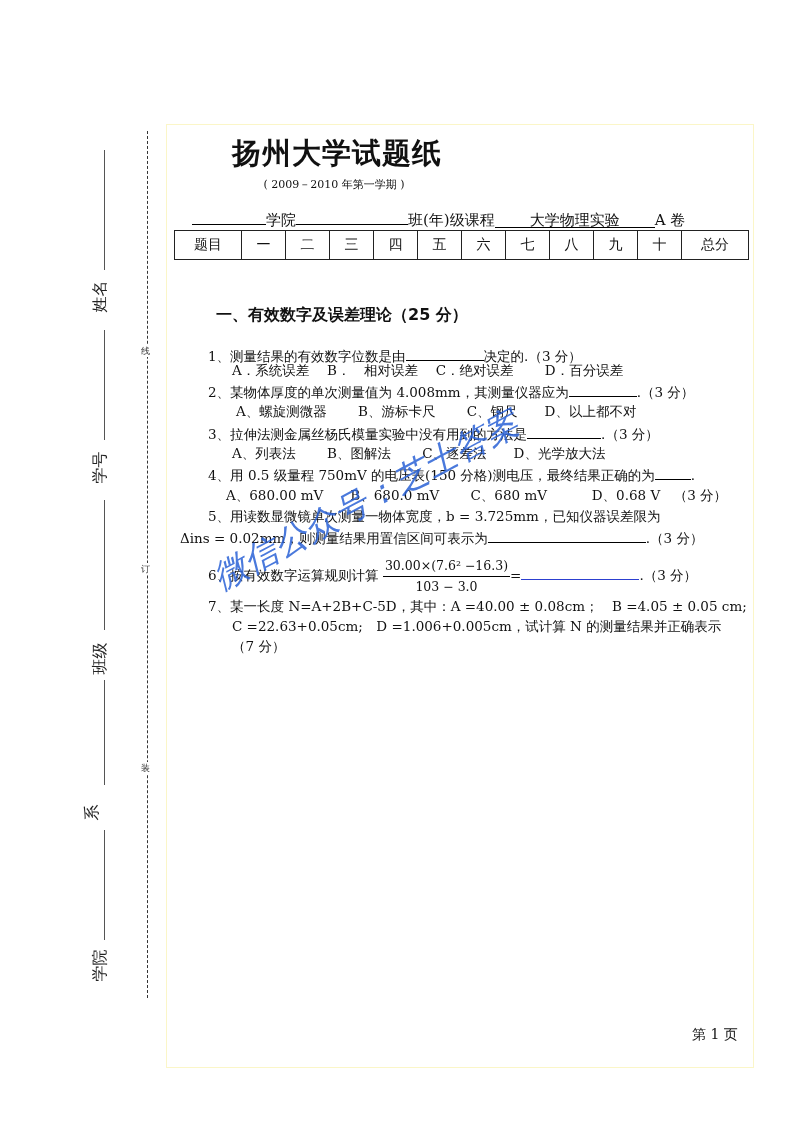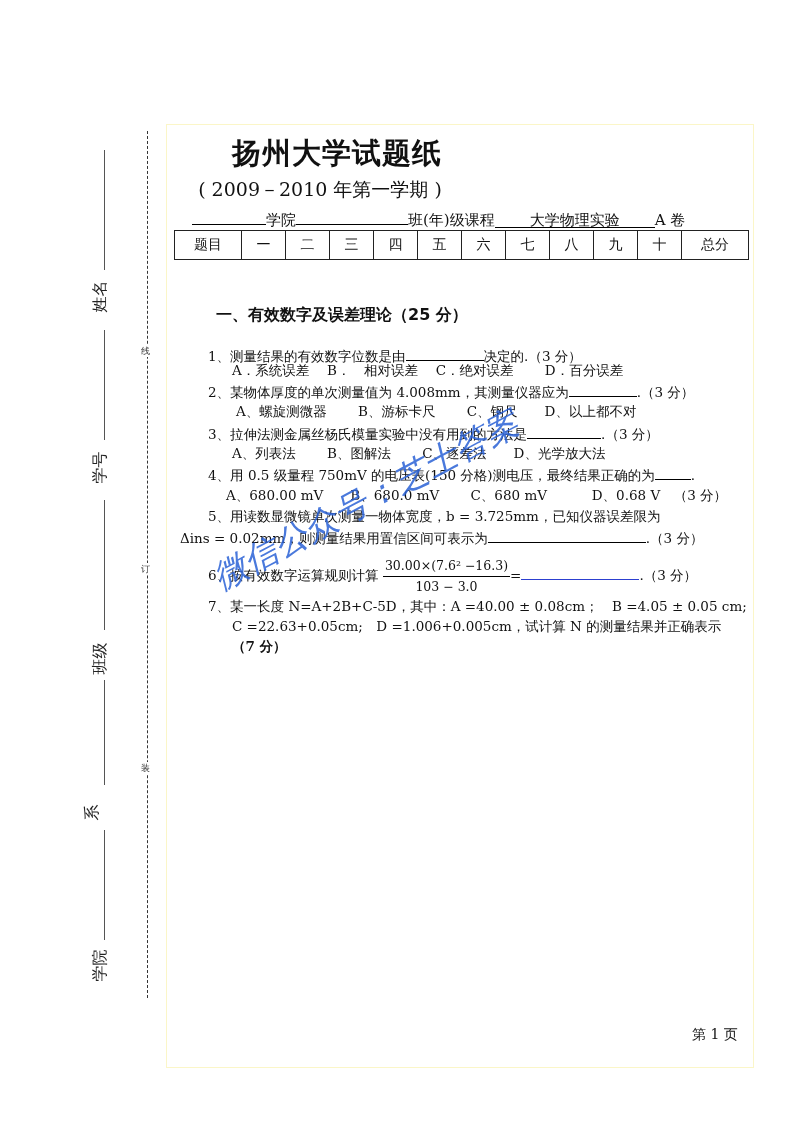--- a/index.html
+++ b/index.html
@@ -8,21 +8,21 @@
   .frame { position:absolute; left:166px; top:124px; width:588px; height:944px;
            border:1px solid #fbf6c8; box-sizing:border-box; }
   .binding-line { position:absolute; left:147px; top:131px; height:867px; width:0;
                   border-left:1.5px dashed #333; }
   .bind-mark { position:absolute; left:141px; font-size:9px; background:#fff; color:#333; line-height:12px; }
   .side-label { position:absolute; left:84px; transform:rotate(-90deg); transform-origin:center;
                 font-size:16px; color:#222; font-family:"DejaVu Sans",sans-serif; white-space:nowrap; }
   .side-line { position:absolute; left:104px; width:0; border-left:1px solid #555; }
   .title { position:absolute; left:0; width:674px; top:134px; text-align:center;
            font-size:29px; font-weight:bold; font-family:"DejaVu Sans",sans-serif; letter-spacing:1px; }
-  .term { position:absolute; left:2px; width:636px; top:177px; text-align:center; font-size:19px; }
+  .term { position:absolute; left:16px; width:636px; top:177px; text-align:center; font-size:11px; }
   .info-row { position:absolute; left:192px; top:208px; font-size:15px; white-space:nowrap; }
   .uline { display:inline-block; border-bottom:1.5px solid #000; height:16px; vertical-align:baseline; text-align:center; }
   table.score { position:absolute; left:174px; top:230px; border-collapse:collapse; font-size:14px; }
   table.score td { border:1px solid #222; height:28px; text-align:center; padding:0; }
   .section { position:absolute; left:216px; top:305px; font-size:16px; font-weight:bold; font-family:"DejaVu Sans",sans-serif; }
   .q { position:absolute; font-size:13.5px; white-space:nowrap; line-height:18px; }
   .blank { display:inline-block; border-bottom:1.5px solid #000; height:14px; vertical-align:baseline; }
   .blank.blue { border-bottom-color:#2c3fd0; }
   .frac { display:inline-block; vertical-align:middle; text-align:center; font-size:12.5px; }
   .frac .num { display:block; border-bottom:1px solid #000; padding:0 2px; }
@@ -108,17 +108,17 @@
 <div class="q" style="left:208px;top:556px;line-height:20px;">
   <span>6、按有效数字运算规则计算</span>
   <span class="frac">
     <span class="num">30.00×(7.6² −16.3)</span>
     <span class="den">103 − 3.0</span>
   </span><span>=</span><span class="blank blue" style="width:118px;"></span><span>.（3 分）</span>
 </div>
 
 <div class="q" style="left:208px;top:597px;">7、某一长度 N=A+2B+C-5D，其中：A =40.00 ± 0.08cm；　B =4.05 ± 0.05 cm;</div>
 <div class="q" style="left:232px;top:617px;">C =22.63+0.05cm;　D =1.006+0.005cm，试计算 N 的测量结果并正确表示</div>
-<div class="q" style="left:232px;top:637px;font-weight:bold;">（7 分）</div>
+<div class="q" style="left:232px;top:637px;">（7 分）</div>
 
 <div class="watermark">微信公众号：芝士答案</div>
 
 <div class="page-num">第 1 页</div>
 
 </body></html>

